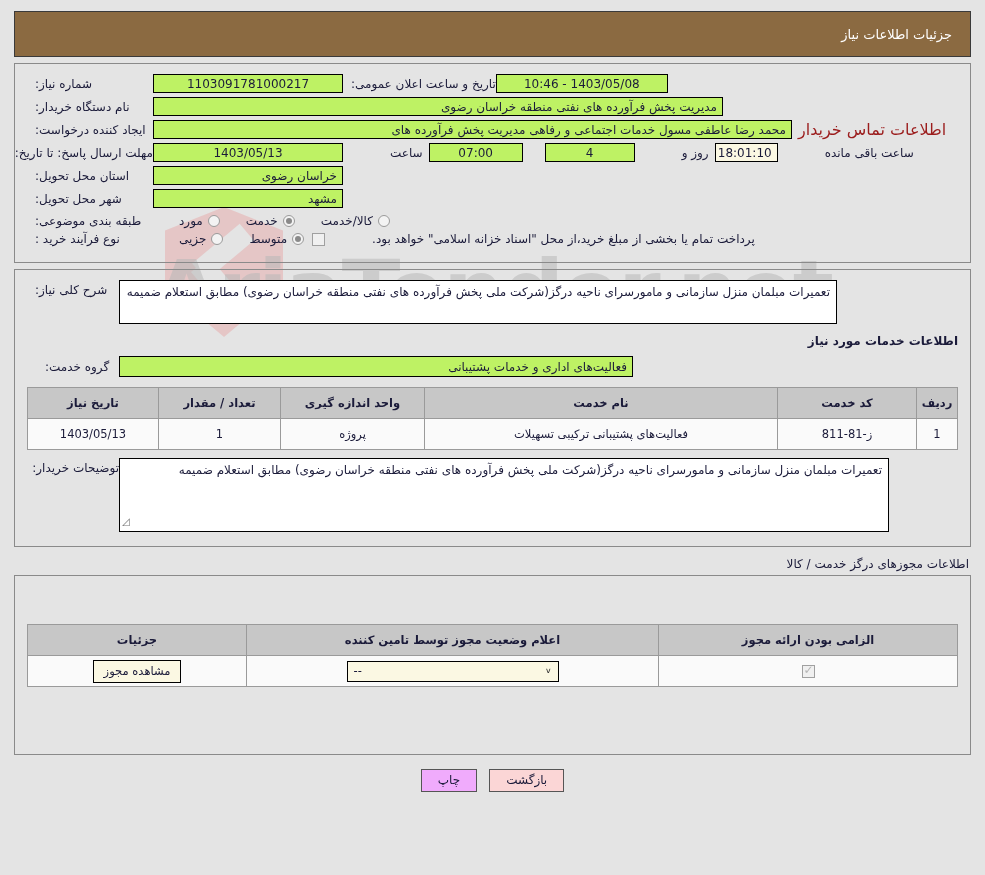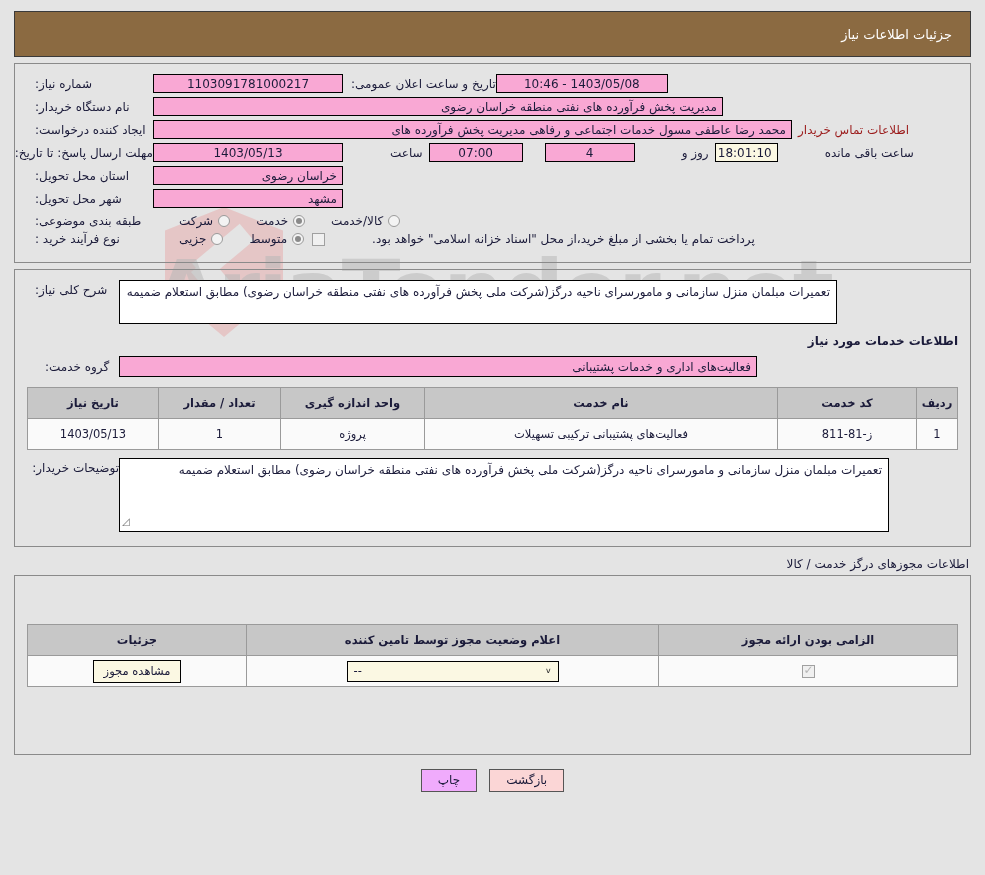--- a/index.html
+++ b/index.html
@@ -66,30 +66,30 @@
   }
 
   
   .row{display:flex;align-items:center;margin-bottom:4px;}
   .lbl{
     text-align:left;font-size:12px;color:#1b1b3a;
     padding-left:8px;white-space:nowrap;
   }
   .lbl-w{width:118px;}
   .fld{
-    background:#f9a8d4;border:1px solid #000000;
+    background:#bef264;border:1px solid #000000;
     height:19px;line-height:19px;font-size:12px;
     padding:0 5px;box-sizing:border-box;
     text-align:center;color:#1b1b3a;overflow:hidden;white-space:nowrap;
   }
   .fld.rt{text-align:right;}
   .fld.cream{background:#fbf8e3;}
 
   .sublabel{font-size:12px;padding:0 6px;white-space:nowrap;color:#1b1b3a;margin-left:41px;}
-  .link{color:#9b1c1c;font-size:12px;white-space:nowrap;padding:0 6px;cursor:pointer;}
+  .link{color:#9b1c1c;font-size:16px;white-space:nowrap;padding:0 6px;cursor:pointer;}
 
   
   .radio{
     width:12px;height:12px;border-radius:50%;
     border:1px solid #9a9a9a;background:#f3f3f3;
     display:inline-block;box-sizing:border-box;position:relative;
     vertical-align:middle;
   }
   .radio.on:after{
     content:"";position:absolute;left:2px;top:2px;width:6px;height:6px;
@@ -228,21 +228,21 @@
         <div class="rgrp">
           <span class="radio"></span>
           <span>کالا/خدمت</span>
         </div>
         <div class="rgrp">
           <span class="radio on"></span>
           <span>خدمت</span>
         </div>
         <div class="rgrp">
           <span class="radio"></span>
-          <span>شرکت</span>
+          <span>مورد</span>
         </div>
         <div class="lbl lbl-w">طبقه بندی موضوعی:</div>
       </div>
 
       <div class="row">
         <div style="flex:1"></div>
         <div class="sublabel">پرداخت تمام یا بخشی از مبلغ خرید،از محل "اسناد خزانه اسلامی" خواهد بود.</div>
         <span class="chk" style="margin-left:8px;"></span>
         <div class="rgrp">
           <span class="radio on"></span>
@@ -261,21 +261,21 @@
       <div class="row" style="align-items:flex-start;">
         <div style="flex:1"></div>
         <div class="ta" style="width:718px;height:44px;">تعمیرات مبلمان منزل سازمانی و مامورسرای ناحیه درگز(شرکت ملی پخش فرآورده های نفتی منطقه خراسان رضوی) مطابق استعلام ضمیمه</div>
         <div class="lbl strong" style="width:84px;padding-top:3px;">شرح کلی نیاز:</div>
       </div>
 
       <div class="section-title">اطلاعات خدمات مورد نیاز</div>
 
       <div class="row">
         <div style="flex:1"></div>
-        <div class="fld rt" style="width:638px;height:21px;line-height:21px;">فعالیت‌های اداری و خدمات پشتیبانی</div>
+        <div class="fld rt" style="width:514px;height:21px;line-height:21px;">فعالیت‌های اداری و خدمات پشتیبانی</div>
         <div class="lbl strong" style="width:84px;text-align:center;">گروه خدمت:</div>
       </div>
 
       <table class="tbl" style="margin-top:10px;">
         <thead>
           <tr>
             <th style="width:32px;">ردیف</th>
             <th style="width:130px;">کد خدمت</th>
             <th>نام خدمت</th>
             <th style="width:135px;">واحد اندازه گیری</th>

